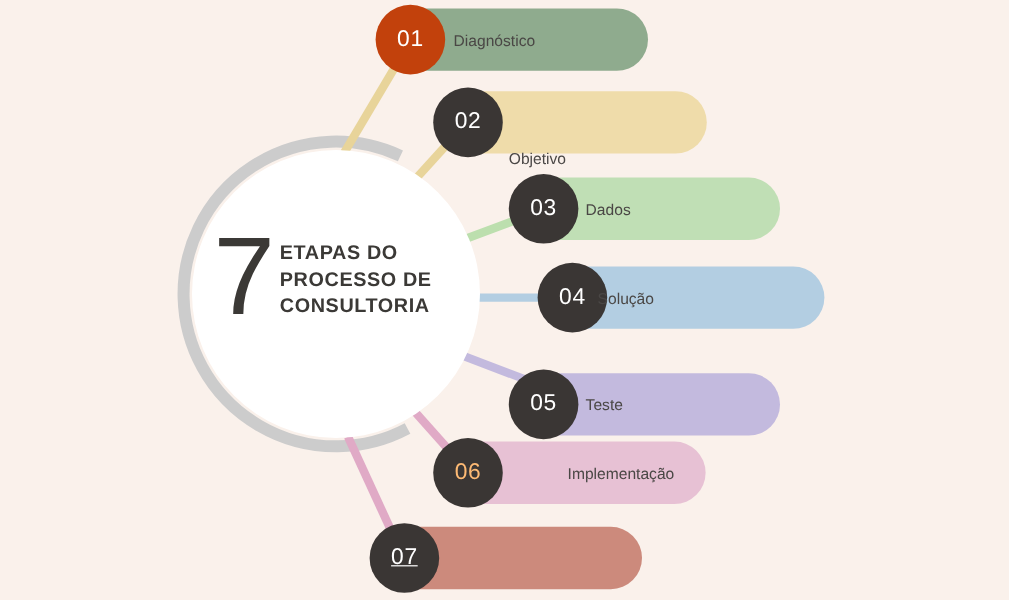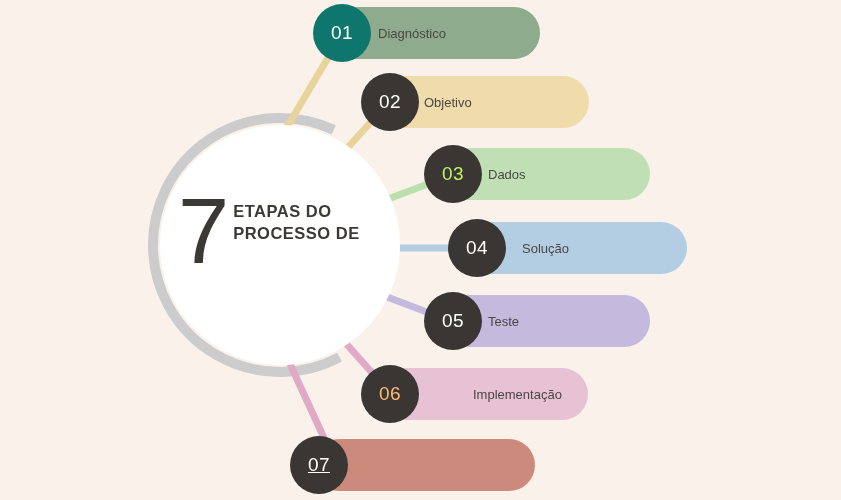--- a/index.html
+++ b/index.html
@@ -125,53 +125,54 @@
       </g>
   </svg>
 
   <div class="center-disc"></div>
 
   <div class="center-inner">
     <div class="big-num">7</div>
     <div class="title-lines">
       <div>ETAPAS DO</div>
       <div>PROCESSO DE</div>
+      <div>CONSULTORIA</div>
     </div>
   </div>
 
   <div id="steps-root">
       <div class="step" style="left: 0px; top: 7px; width: 841px;">
         <div class="step-bar" style="left: 318px; width: 222px; background: rgb(143, 171, 142);"></div>
-        <div class="badge" style="left: 313px; background: #0f766e; color: rgb(255, 255, 255);">01</div>
+        <div class="badge" style="left: 313px; background: #c2410c; color: rgb(255, 255, 255);">01</div>
         <div class="step-label" style="left: 378px;">Diagnóstico</div>
       </div>
       <div class="step" style="left: 0px; top: 76px; width: 840px;">
         <div class="step-bar" style="left: 365px; width: 224px; background: rgb(239, 220, 170);"></div>
         <div class="badge" style="left: 361px; background: rgb(58, 54, 52); color: rgb(255, 255, 255);">02</div>
-        <div class="step-label" style="left: 424px;">Objetivo</div>
+        <div class="step-label" style="left: 424px; margin-top: 30px;">Objetivo</div>
       </div>
       <div class="step" style="left: 0px; top: 148px; width: 841px;">
         <div class="step-bar" style="left: 428px; width: 222px; background: rgb(192, 223, 181);"></div>
-        <div class="badge" style="left: 424px; background: rgb(58, 54, 52); color: #bef264;">03</div>
+        <div class="badge" style="left: 424px; background: rgb(58, 54, 52); color: #ffffff;">03</div>
         <div class="step-label" style="left: 488px;">Dados</div>
       </div>
       <div class="step" style="left: 0px; top: 222px; width: 841px;">
         <div class="step-bar" style="left: 464px; width: 223px; background: rgb(179, 206, 226);"></div>
         <div class="badge" style="left: 448px; background: rgb(58, 54, 52); color: #ffffff;">04</div>
-        <div class="step-label" style="left: 522px;">Solução</div>
+        <div class="step-label" style="left: 498px;">Solução</div>
       </div>
-      <div class="step" style="left: 0px; top: 295px; width: 796px; padding-left: 40px;">
+      <div class="step" style="left: 0px; top: 311px; width: 796px; padding-left: 40px;">
         <div class="step-bar" style="left: 428px; width: 222px; background: rgb(195, 186, 222);"></div>
         <div class="badge" style="left: 424px; background: rgb(58, 54, 52); color: rgb(255, 255, 255);">05</div>
         <div class="step-label" style="left: 488px;">Teste</div>
       </div>
       <div class="step" style="left: 0px; top: 368px; width: 841px;">
         <div class="step-bar" style="left: 365px; width: 223px; background: rgb(231, 193, 212);"></div>
         <div class="badge" style="left: 361px; background: rgb(58, 54, 52); color: #fdba74;">06</div>
         <div class="step-label" style="left: 428px; margin-left: 45px;">Implementação</div>
       </div>
       <div class="step" style="left: 0px; top: 439px; width: 841px;">
         <div class="step-bar" style="left: 313px; width: 222px; background: rgb(204, 138, 124);"></div>
-        <div class="badge" style="left: 290px; background: rgb(58, 54, 52); color: rgb(255, 255, 255); text-decoration: underline;">07</div>
+        <div class="badge" style="left: 308px; background: rgb(58, 54, 52); color: rgb(255, 255, 255); text-decoration: underline;">07</div>
       </div>
     </div>
 
 </div>
 
 </body></html>

